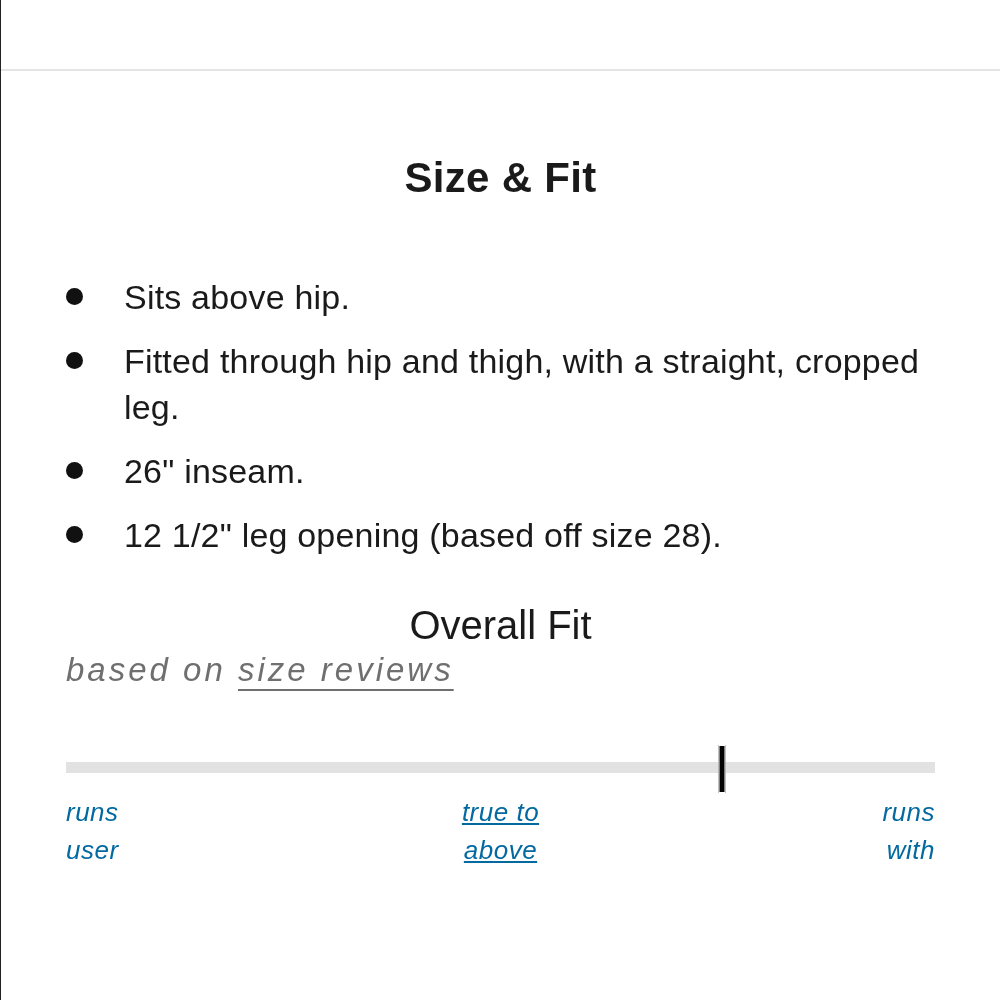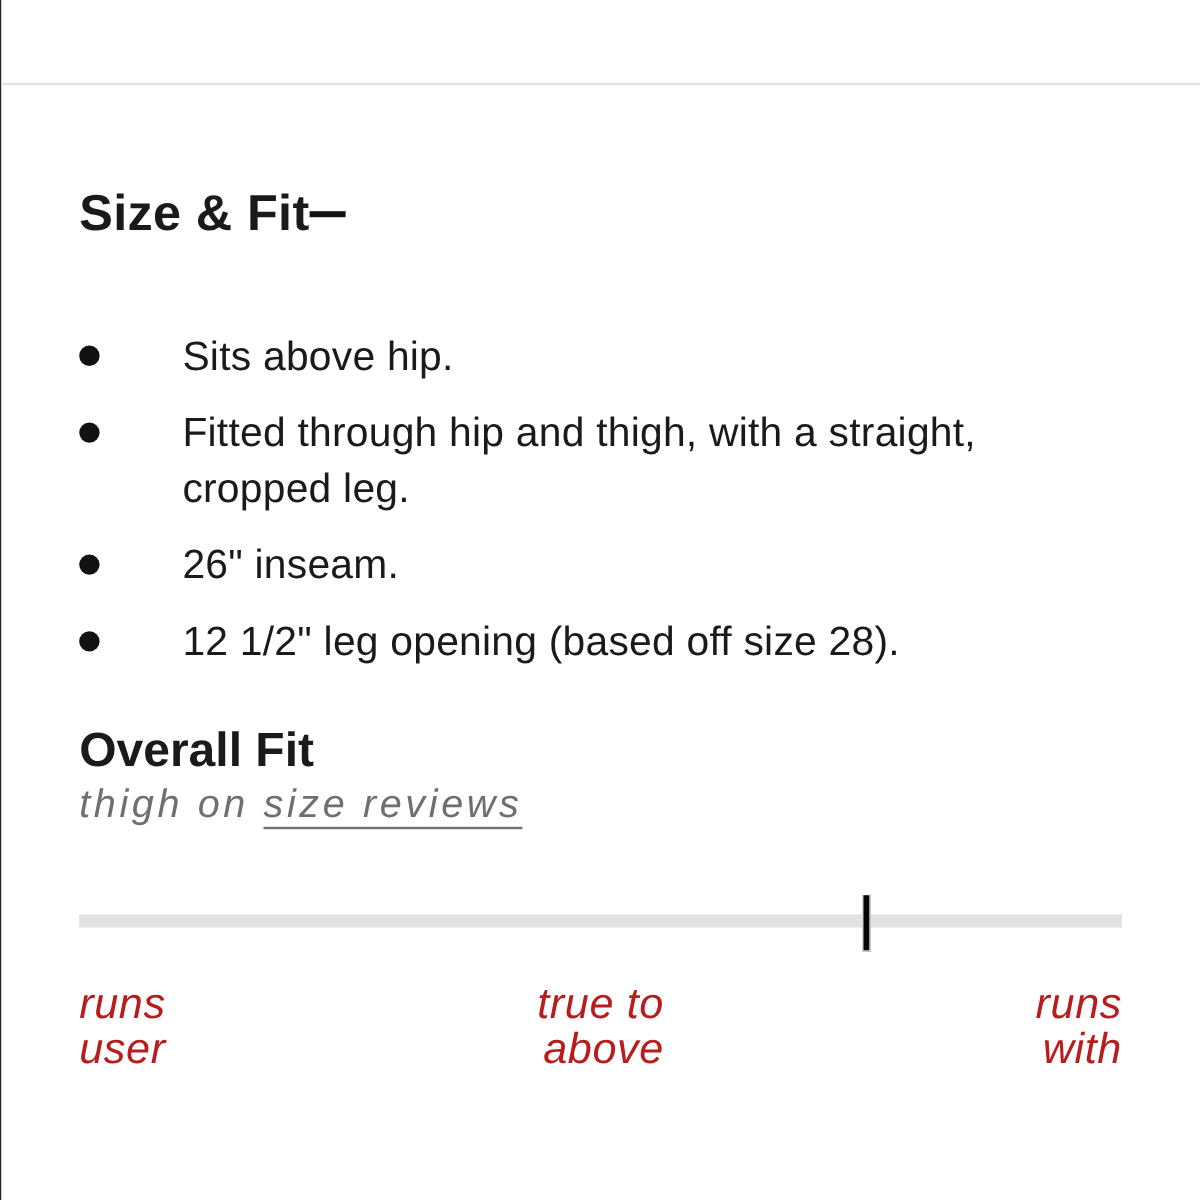--- a/index.html
+++ b/index.html
@@ -20,20 +20,21 @@
     width: 100%; height: 2px;
     background: #e4e4e4;
   }
   .content { padding: 156px 65px 0 65px; }
 
   .accordion-header {
     display: flex;
     align-items: center;
     cursor: pointer;
     height: 44px;
+    flex-direction: column;
   }
   .section-title {
     font-size: 42px;
     font-weight: 700;
     line-height: 44px;
     letter-spacing: 0.3px;
   }
   .minus-icon {
     width: 30px; height: 5px;
     background: #111111;
@@ -42,36 +43,36 @@
   ul.fit-list {
     list-style: none;
     margin-top: 74px;
   }
   ul.fit-list li {
     display: flex;
     margin-bottom: 18px;
     font-size: 34px;
     line-height: 46px;
     letter-spacing: 0.2px;
-    gap: 28px;
   }
   .bullet-dot {
     flex: none;
     width: 17px; height: 17px;
     border-radius: 50%;
     background: #111111;
     margin-top: 14px;
     margin-right: 41px;
   }
 
   .overall-fit-heading {
     margin-top: 43px;
     font-size: 40px;
-    font-weight: 700;
+    font-weight: 400;
     line-height: 48px;
+    text-align: center;
   }
   .fit-source-note {
     font-size: 33px;
     font-style: italic;
     line-height: 42px;
     letter-spacing: 3px;
     color: #6f6f6f;
   }
   .user-reviews-link {
     color: #6f6f6f;
@@ -93,29 +94,29 @@
     top: -17px;
     width: 7px;
     height: 48px;
     background: #050505;
     border: 1px solid #ffffff;
     transform: translateX(-50%);
   }
   .fit-scale-labels {
     display: flex;
     justify-content: space-between;
-    margin-top: 44px;
-    font-size: 36px;
+    margin-top: 20px;
+    font-size: 26px;
     font-style: italic;
     line-height: 38px;
     letter-spacing: 0.5px;
-    color: #b91c1c;
+    color: #0369a1;
   }
   .scale-label-left   { text-align: left; }
-  .scale-label-center { text-align: right; }
+  .scale-label-center { text-align: center; text-decoration: underline; }
   .scale-label-right  { text-align: right; }
 </style>
 </head>
 <body>
 
 <div class="canvas">
   <div class="top-divider"></div>
 
   <div class="content">
 
@@ -138,21 +139,21 @@
         <span>26" inseam.</span>
       </li>
       <li>
         <span class="bullet-dot"></span>
         <span>12 1/2" leg opening (based off size 28).</span>
       </li>
     </ul>
 
     <div class="overall-fit-heading">Overall Fit</div>
 
-    <div class="fit-source-note"><span>thigh on </span><span class="user-reviews-link">size reviews</span></div>
+    <div class="fit-source-note"><span>based on </span><span class="user-reviews-link">size reviews</span></div>
 
     <div class="fit-scale">
       <div class="fit-track">
         <div class="fit-indicator" style="left: 75.5%;"></div>
       </div>
       <div class="fit-scale-labels">
         <div class="scale-label-left">
           <div>runs</div>
           <div>user</div>
         </div>

